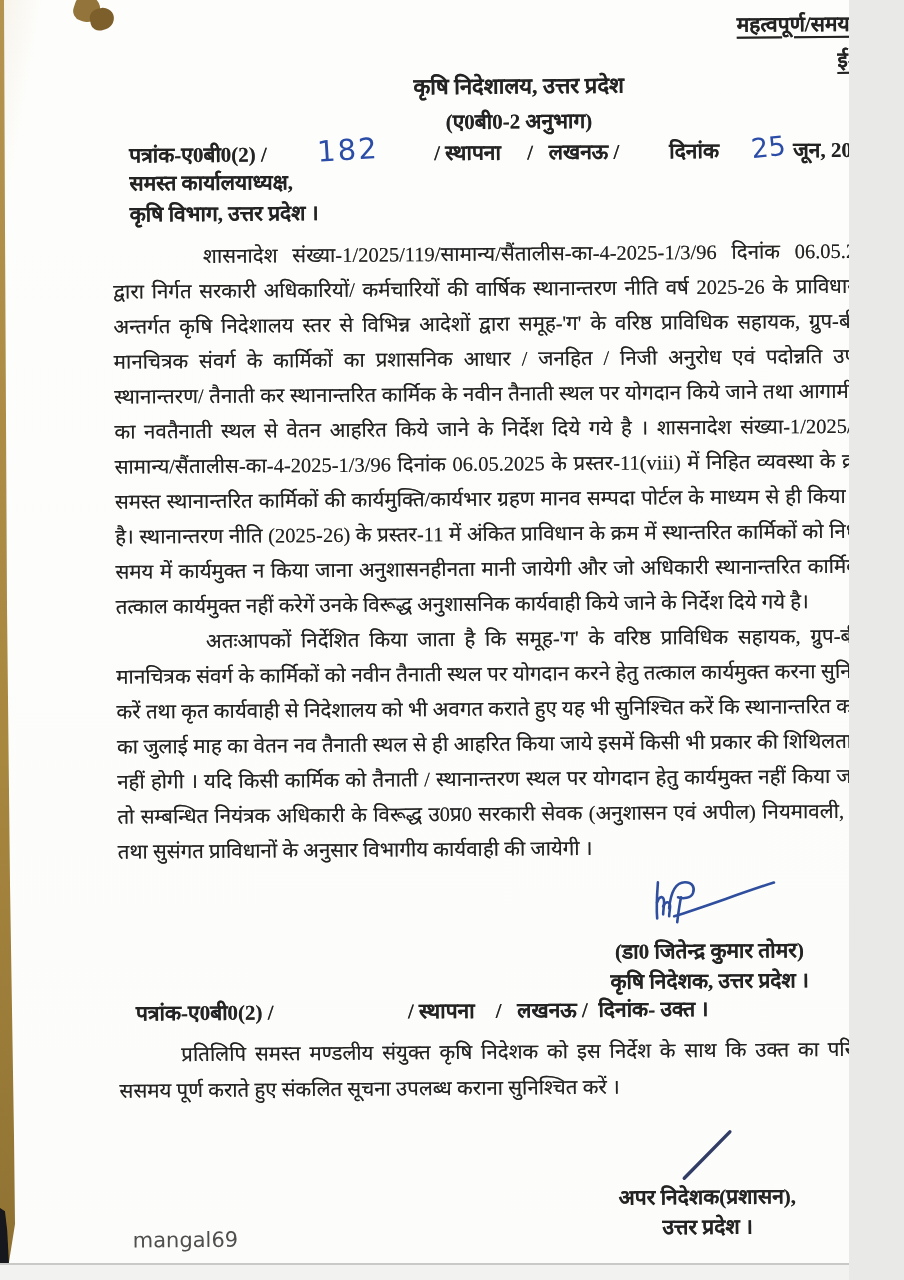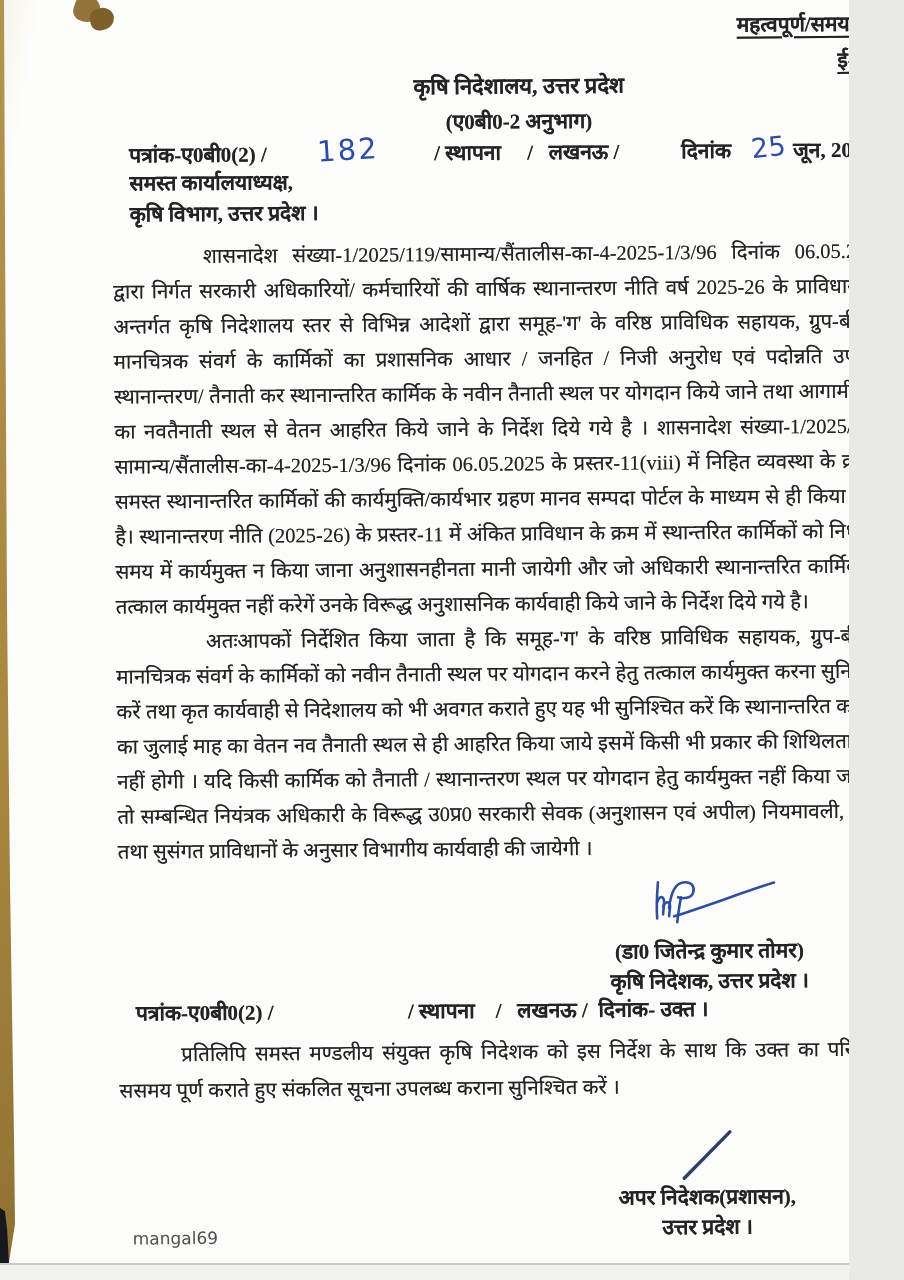--- a/index.html
+++ b/index.html
@@ -58,21 +58,21 @@
   .body-text p{margin:0;text-indent:90px;}
   .sig-block{position:absolute;text-align:center;font-weight:bold;font-size:21px;line-height:30px;}
   .sig-1{left:592px;top:876px;width:230px;}
   .sig-2{left:598px;top:1128px;width:210px;}
   .sig-svg{display:block;margin:0 auto;}
   .copy-text{position:absolute;left:116px;top:1034px;width:776px;
     font-size:20.5px;line-height:36px;text-align:justify;}
   .copy-text p{margin:0;text-indent:62px;}
   .watermark{position:absolute;left:128px;top:1226px;
     font-family:"DejaVu Sans","Liberation Sans",sans-serif;
-    font-size:17px;color:#4f4f4f;text-shadow:none;}
+    font-size:21px;color:#4f4f4f;text-shadow:none;}
 </style>
 </head>
 <body>
 
 <div class="page">
 
   <div class="tape-edge"></div>
   <div class="corner-dark"></div>
   <div class="stain stain-a"></div>
   <div class="stain stain-b"></div>
@@ -85,21 +85,21 @@
 
     <div class="letterhead">
       <div class="org">कृषि निदेशालय, उत्तर प्रदेश</div>
       <div class="sec">(ए0बी0-2 अनुभाग)</div>
     </div>
 
     <div class="refline refline-1">
       <span style="left:0;">पत्रांक-ए0बी0(2) /</span>
       <span class="pen ref-number">182</span>
       <span style="left:305px;">/ स्थापना     /   लखनऊ /</span>
-      <span style="left:552px;">दिनांक</span>
+      <span style="left:540px;">दिनांक</span>
       <span class="pen date-day">25</span>
       <span style="left:664px;">जून, 2025</span>
     </div>
 
     <div class="recipient">
       <div>समस्त कार्यालयाध्यक्ष,</div>
       <div>कृषि विभाग, उत्तर प्रदेश ।</div>
     </div>
 
     <div class="body-text">

